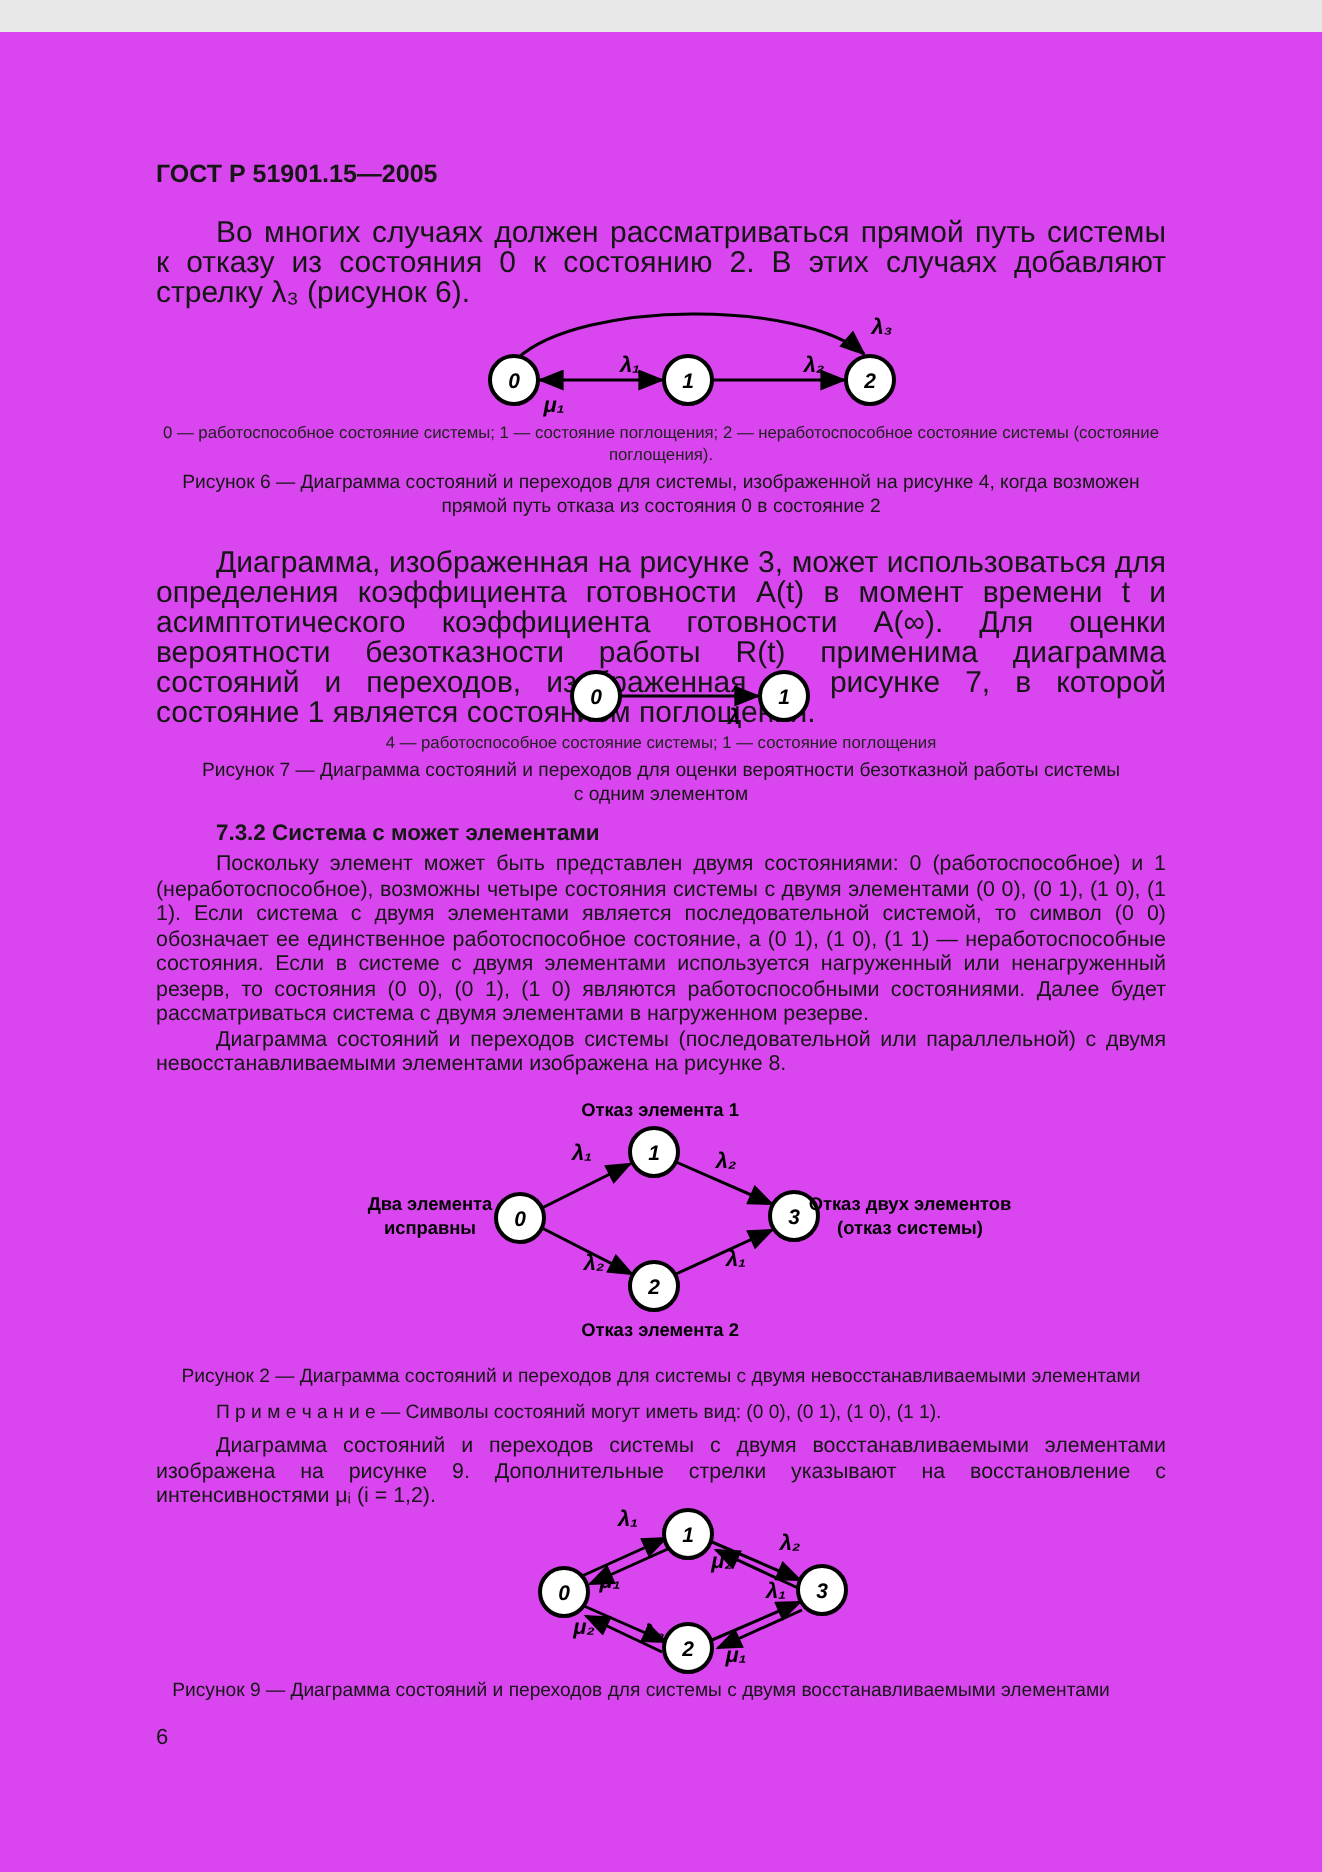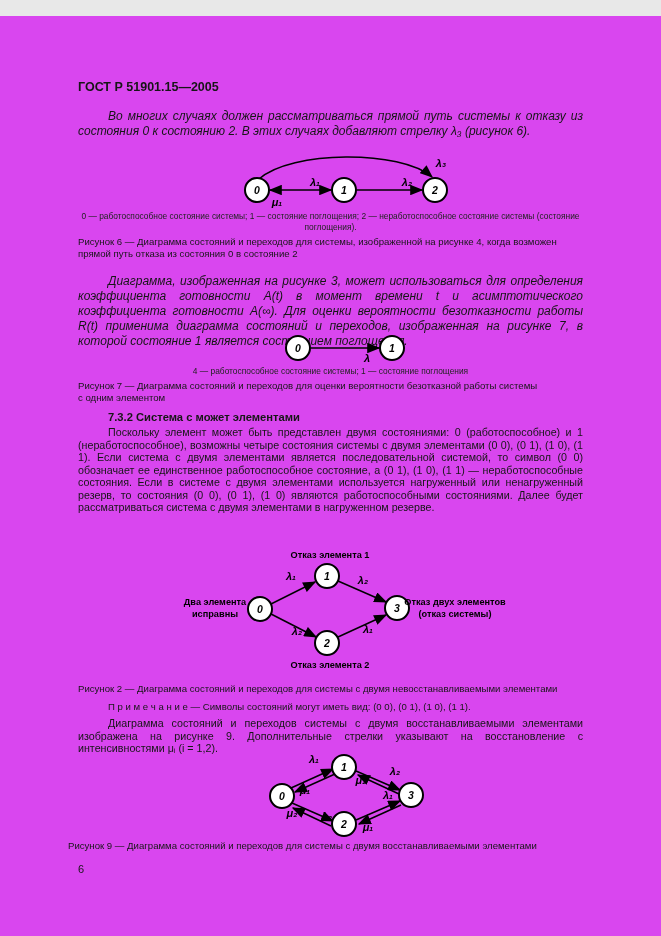--- a/index.html
+++ b/index.html
@@ -1,25 +1,25 @@
 <!DOCTYPE html>
 <html><head>
 <meta charset="utf-8">
 <style>
   html,body{margin:0;padding:0;background:#e8e8e8;}
   .page{position:relative;width:661px;height:936px;background:#d946ef;margin:16px auto;
         font-family:"Liberation Sans",sans-serif;color:#161616;overflow:hidden;}
   .abs{position:absolute;}
   .header-text{font-size:12.5px;font-weight:bold;}
-  .body-text{font-size:12px;line-height:15px;text-align:justify;font-style:italic;}
+  .body-text{font-size:15px;line-height:15px;text-align:justify;}
   .body-tight{font-size:10.7px;line-height:12.5px;text-align:justify;}
   .body-tight p{margin:0;text-indent:30px;}
   .indent{text-indent:30px;}
   .legend{font-size:8.4px;line-height:11px;text-align:center;color:#222;}
-  .caption{font-size:9.6px;line-height:12px;text-align:left;}
+  .caption{font-size:9.6px;line-height:12px;text-align:center;}
   .note{font-size:9.6px;}
   .heading{font-size:11.2px;font-weight:bold;}
   .pagenum{font-size:11px;}
   svg{overflow:visible;}
   .st-line{stroke:#000;stroke-width:1.5;fill:none;}
   .st-circle{fill:#fff;stroke:#000;stroke-width:2;}
   .st-num{font:italic bold 10.5px "Liberation Sans",sans-serif;fill:#000;text-anchor:middle;}
   .st-lbl{font:italic bold 11px "Liberation Sans",sans-serif;fill:#000;text-anchor:middle;}
   .st-ann{font:bold 9.2px "Liberation Sans",sans-serif;fill:#000;text-anchor:middle;}
   .arrhead{fill:#000;}
@@ -73,20 +73,21 @@
     <text class="st-lbl" x="84" y="30">λ</text>
   </svg>
 
   <div class="abs legend" style="left:78px;top:350px;width:505px;">4 — работоспособное состояние системы; 1 — состояние поглощения</div>
   <div class="abs caption" style="left:78px;top:364px;width:505px;">Рисунок 7 — Диаграмма состояний и переходов для оценки вероятности безотказной работы системы</div>
   <div class="abs caption" style="left:78px;top:376px;width:505px;">с одним элементом</div>
 
   <div class="abs heading indent" style="left:78px;top:395px;width:505px;">7.3.2 Система с может элементами</div>
   <div class="abs body-tight" style="left:78px;top:410px;width:505px;">
     <p>Поскольку элемент может быть представлен двумя состояниями: 0 (работоспособное) и 1 (неработоспособное), возможны четыре состояния системы с двумя элементами (0 0), (0 1), (1 0), (1 1). Если система с двумя элементами является последовательной системой, то символ (0 0) обозначает ее единственное работоспособное состояние, а (0 1), (1 0), (1 1) — неработоспособные состояния. Если в системе с двумя элементами используется нагруженный или ненагруженный резерв, то состояния (0 0), (0 1), (1 0) являются работоспособными состояниями. Далее будет рассматриваться система с двумя элементами в нагруженном резерве.</p>
+    <p>Диаграмма состояний и переходов системы (последовательной или параллельной) с двумя невосстанавливаемыми элементами изображена на рисунке 8.</p>
   </div>
 
   <svg class="abs" style="left:110px;top:531px;" width="440" height="132" viewBox="0 0 440 132">
     <defs>
       <marker id="arw8" viewBox="0 0 10 8" refX="9" refY="4" markerWidth="9" markerHeight="7" orient="auto-start-reverse">
           <path class="arrhead" d="M0,0 L10,4 L0,8 z"></path>
         </marker>
     </defs>
     <line class="st-line" x1="161" y1="57" x2="205" y2="35" marker-end="url(#arw8)"></line>
     <line class="st-line" x1="228" y1="34" x2="276" y2="55" marker-end="url(#arw8)"></line>

